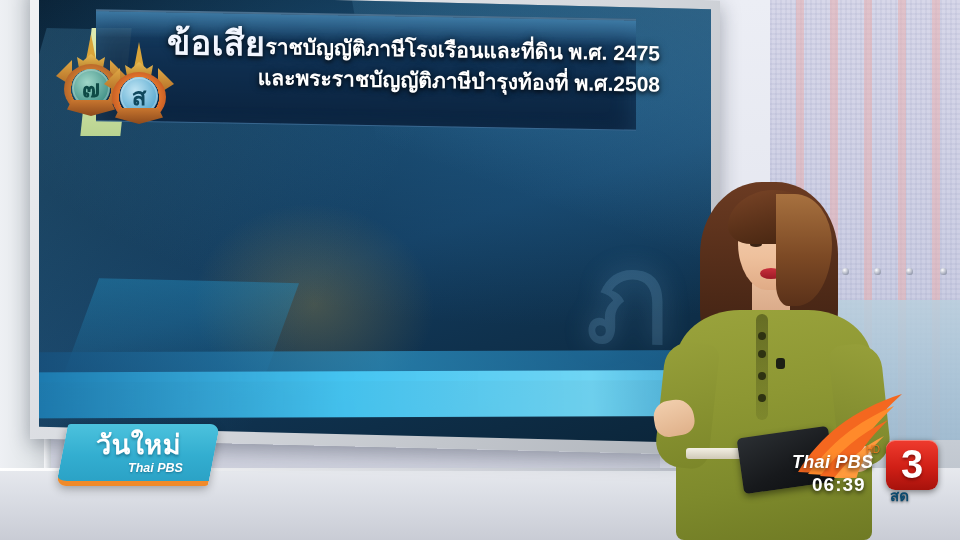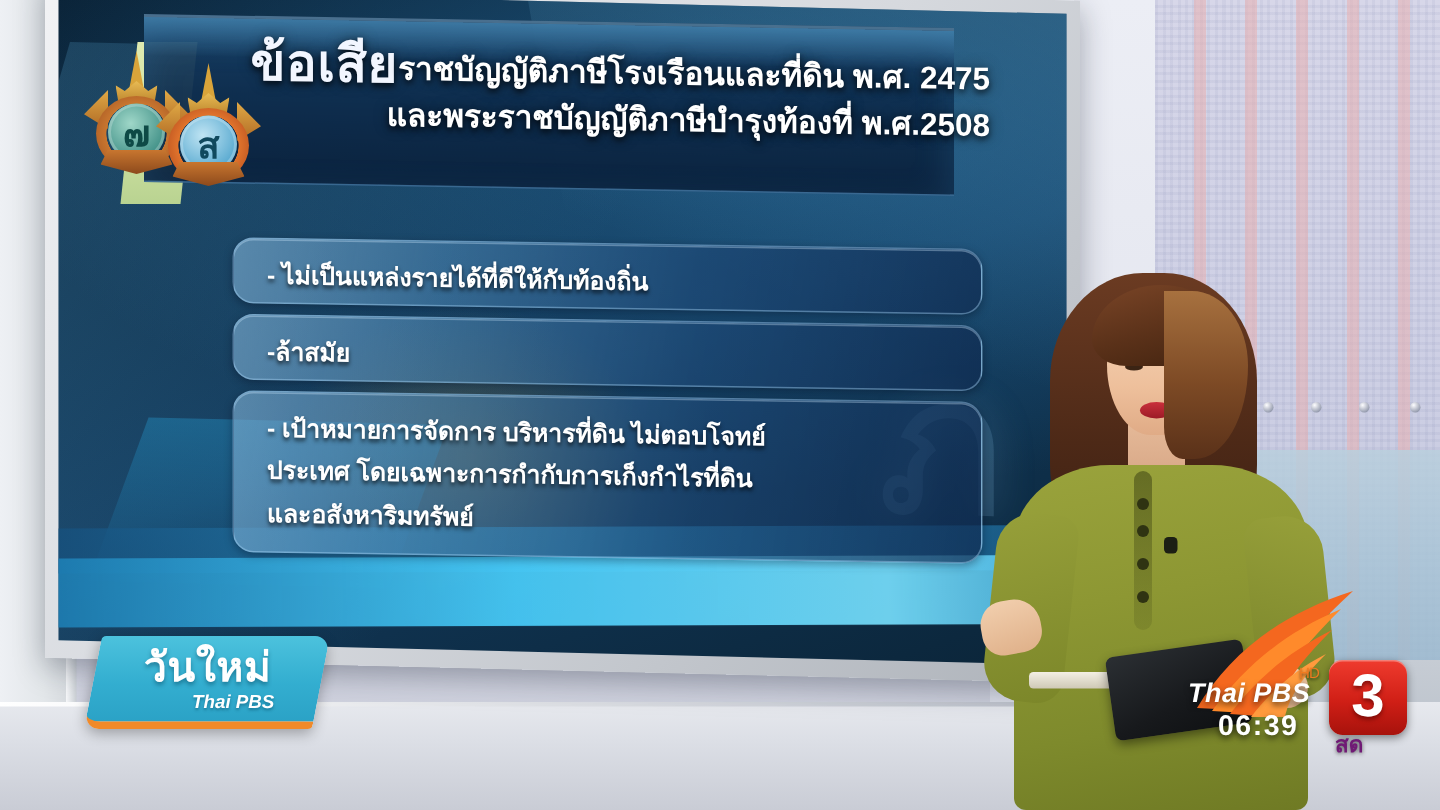--- a/index.html
+++ b/index.html
@@ -309,21 +309,21 @@
     text-shadow: 0 2px 3px rgba(110,10,6,.8);
   }
   .hd-tag {
     position: absolute; left: 76px; top: 44px;
     color: #f07a20; font-size: 10px; font-weight: normal;
     text-shadow: 0 1px 2px rgba(0,0,0,.6);
     letter-spacing: -.5px;
   }
   .live-tag {
     position: absolute; left: 100px; top: 84px;
-    color: #701a75; font-size: 15px; font-weight: bold;
+    color: #0c4a6e; font-size: 15px; font-weight: bold;
     text-shadow: 0 1px 3px rgba(0,0,0,.6);
   }
 
   
   .anchor { position: absolute; left: 648px; top: 182px; width: 260px; height: 358px; }
   .an-hair-back {
     position: absolute; left: 52px; top: 0; width: 138px; height: 188px;
     background: linear-gradient(180deg,#6b3b22 0%, #4d2917 60%, #3a1f12 100%);
     border-radius: 62px 62px 44px 44px / 72px 72px 60px 60px;
   }
@@ -481,33 +481,20 @@
   <div class="emblem" id="emblem-2">
     <span class="spire"></span>
     <span class="wing-l"></span>
     <span class="wing-r"></span>
     <span class="crown"></span>
     <span class="ring"></span>
     <span class="disc">ส</span>
     <span class="base"></span>
   </div>
 
-  <div class="bullets">
-    <div class="bullet-box" id="bullet-1">
-      <span class="bullet-text">- ไม่เป็นแหล่งรายได้ที่ดีให้กับท้องถิ่น</span>
-    </div>
-    <div class="bullet-box" id="bullet-2">
-      <span class="bullet-text">-ล้าสมัย</span>
-    </div>
-    <div class="bullet-box" id="bullet-3">
-      <span class="bullet-text">- เป้าหมายการจัดการ บริหารที่ดิน ไม่ตอบโจทย์
-ประเทศ โดยเฉพาะการกำกับการเก็งกำไรที่ดิน
-และอสังหาริมทรัพย์</span>
-    </div>
-  </div>
 
   <div class="anchor">
     <div class="an-hair-back"></div>
     <div class="an-neck"></div>
     <div class="an-face"></div>
     <div class="an-brow-l"></div>
     <div class="an-brow-r"></div>
     <div class="an-eye-l"></div>
     <div class="an-eye-r"></div>
     <div class="an-lips"></div>

